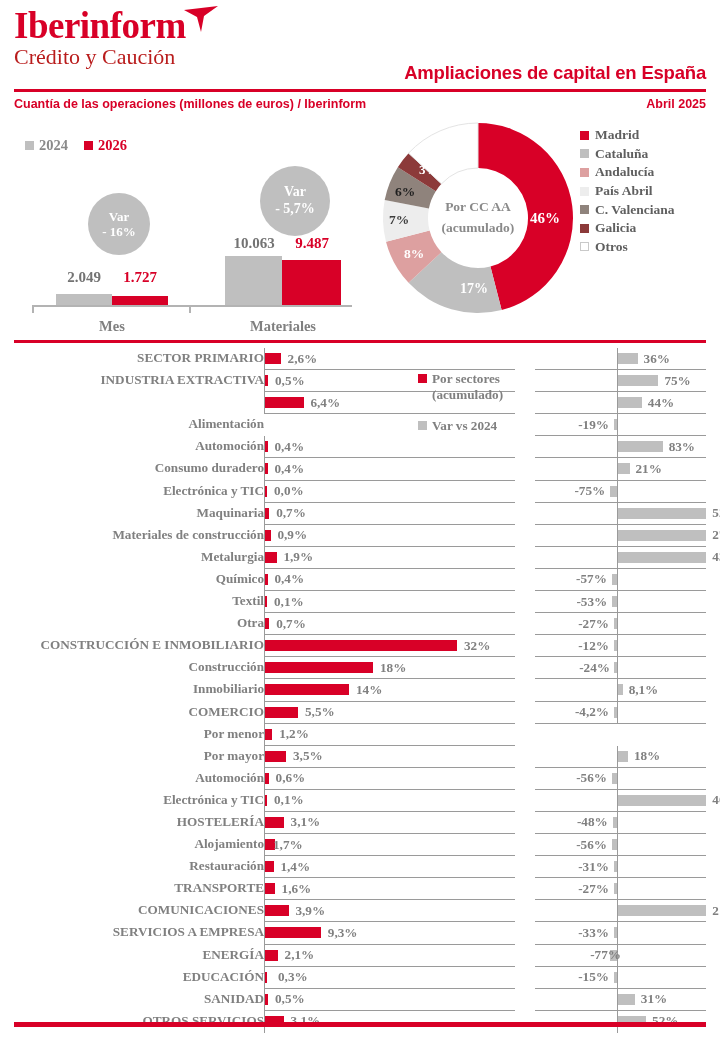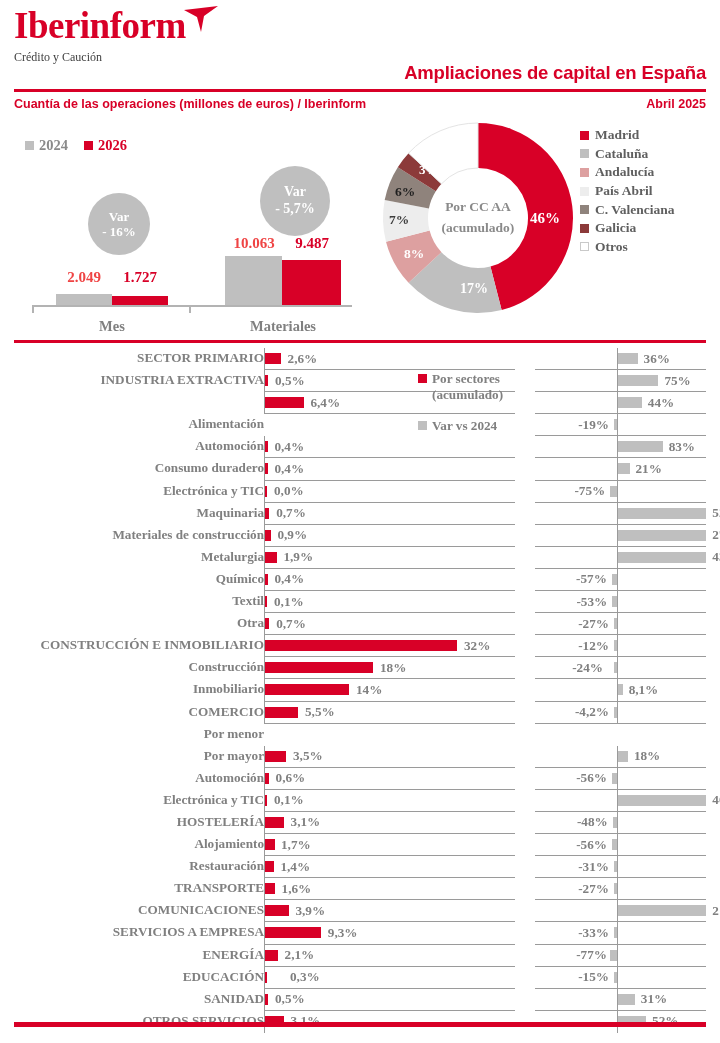--- a/index.html
+++ b/index.html
@@ -14,21 +14,21 @@
 
   
   .logo{position:absolute;left:14px;top:6px;}
   .logo-main{
     font-family:"Liberation Serif", serif;
     font-weight:bold;font-size:37px;color:#D80027;letter-spacing:-0.5px;
     line-height:40px;
   }
   .logo-sub{
     font-family:"Liberation Serif", serif;
-    font-size:12px;color:#404040;line-height:20px;margin-top:1px;
+    font-size:22px;color:#b91c1c;line-height:20px;margin-top:1px;
   }
   .logo-swoosh{position:absolute;left:182px;top:4px;}
 
   .main-title{
     position:absolute;right:14px;top:62px;
     font-family:"Liberation Sans", sans-serif;
     font-weight:bold;font-size:18.5px;color:#D80027;
     letter-spacing:-0.2px;white-space:nowrap;
   }
   .rule-top{
@@ -56,21 +56,21 @@
   .colchart{position:absolute;left:14px;top:160px;width:340px;height:170px;}
   .axis-line{position:absolute;left:18px;top:145px;width:320px;height:1.5px;background:#b3b3b3;}
   .tick{position:absolute;width:1.5px;height:8px;background:#b3b3b3;top:145px;}
   .bar{position:absolute;bottom:0;}
   .bar-grey{background:#bfbfbf;}
   .bar-red{background:#D80027;}
   .bar-val{
     position:absolute;font-family:"Liberation Serif", serif;font-weight:bold;
     font-size:15px;white-space:nowrap;text-align:center;
   }
-  .bar-val.grey{color:#ef4444;}
+  .bar-val.grey{color:#737373;}
   .bar-val.red{color:#D80027;}
   .grp-label{
     position:absolute;font-family:"Liberation Serif", serif;font-weight:bold;
     font-size:14.5px;color:#808080;text-align:center;width:120px;
   }
   .varbubble{
     position:absolute;border-radius:50%;background:#bfbfbf;color:#ffffff;
     display:flex;flex-direction:column;align-items:center;justify-content:center;
     font-family:"Liberation Serif", serif;font-weight:bold;line-height:1.18;
   }
@@ -459,21 +459,21 @@
         <div class="lpanel">
           <div class="rowline"></div>
           <div class="axisv"></div>
           <div class="redbar" style="width: 108px;"></div>
           <div class="redval" style="left: 116px;">18%</div>
         </div>
         <div class="rpanel">
           <div class="rowline"></div>
           <div class="axisv"></div>
           <div class="greybar" style="left: 79px; width: 3px;"></div>
-          <div class="greyval" style="right: 103px; text-align: center;">-24%</div>
+          <div class="greyval" style="right: 96px; text-align: center;">-24%</div>
         </div>
       </div>
       <div class="srow">
         <div class="s-label">Inmobiliario</div>
         <div class="lpanel">
           <div class="rowline"></div>
           <div class="axisv"></div>
           <div class="redbar" style="width: 84px;"></div>
           <div class="redval" style="left: 92px;">14%</div>
         </div>
@@ -494,20 +494,26 @@
         </div>
         <div class="rpanel">
           <div class="rowline"></div>
           <div class="axisv"></div>
           <div class="greybar" style="left: 79px; width: 3px;"></div>
           <div class="greyval" style="right: 97px; text-align: right;">-4,2%</div>
         </div>
       </div>
       <div class="srow">
         <div class="s-label">Por menor</div>
+        <div class="lpanel">
+          <div class="rowline"></div>
+          <div class="axisv"></div>
+          <div class="redbar" style="width: 7.2px;"></div>
+          <div class="redval" style="left: 15.2px;">1,2%</div>
+        </div>
       </div>
       <div class="srow">
         <div class="s-label">Por mayor</div>
         <div class="lpanel">
           <div class="rowline"></div>
           <div class="axisv"></div>
           <div class="redbar" style="width: 21px;"></div>
           <div class="redval" style="left: 29px;">3,5%</div>
         </div>
         <div class="rpanel">
@@ -561,21 +567,21 @@
           <div class="greybar" style="left: 77.68px; width: 4.32px;"></div>
           <div class="greyval" style="right: 98.32px; text-align: right;">-48%</div>
         </div>
       </div>
       <div class="srow">
         <div class="s-label">Alojamiento</div>
         <div class="lpanel">
           <div class="rowline"></div>
           <div class="axisv"></div>
           <div class="redbar" style="width: 10.2px;"></div>
-          <div class="redval" style="left: 17px;">1,7%</div>
+          <div class="redval" style="left: 9px;">1,7%</div>
         </div>
         <div class="rpanel">
           <div class="rowline"></div>
           <div class="axisv"></div>
           <div class="greybar" style="left: 76.96px; width: 5.04px;"></div>
           <div class="greyval" style="right: 99.04px; text-align: right;">-56%</div>
         </div>
       </div>
       <div class="srow">
         <div class="s-label">Restauración</div>
@@ -642,30 +648,30 @@
         <div class="lpanel">
           <div class="rowline"></div>
           <div class="axisv"></div>
           <div class="redbar" style="width: 12.6px;"></div>
           <div class="redval" style="left: 20.6px;">2,1%</div>
         </div>
         <div class="rpanel">
           <div class="rowline"></div>
           <div class="axisv"></div>
           <div class="greybar" style="left: 75.07px; width: 6.93px;"></div>
-          <div class="greyval" style="right: 99px; text-align: left;">-77%</div>
+          <div class="greyval" style="right: 85px; text-align: left;">-77%</div>
         </div>
       </div>
       <div class="srow">
         <div class="s-label bold">EDUCACIÓN</div>
         <div class="lpanel">
           <div class="rowline"></div>
           <div class="axisv"></div>
           <div class="redbar" style="width: 2px;"></div>
-          <div class="redval" style="left: 26px;">0,3%</div>
+          <div class="redval" style="left: 14px;">0,3%</div>
         </div>
         <div class="rpanel">
           <div class="rowline"></div>
           <div class="axisv"></div>
           <div class="greybar" style="left: 79px; width: 3px;"></div>
           <div class="greyval" style="right: 97px; text-align: right;">-15%</div>
         </div>
       </div>
       <div class="srow">
         <div class="s-label bold">SANIDAD</div>

